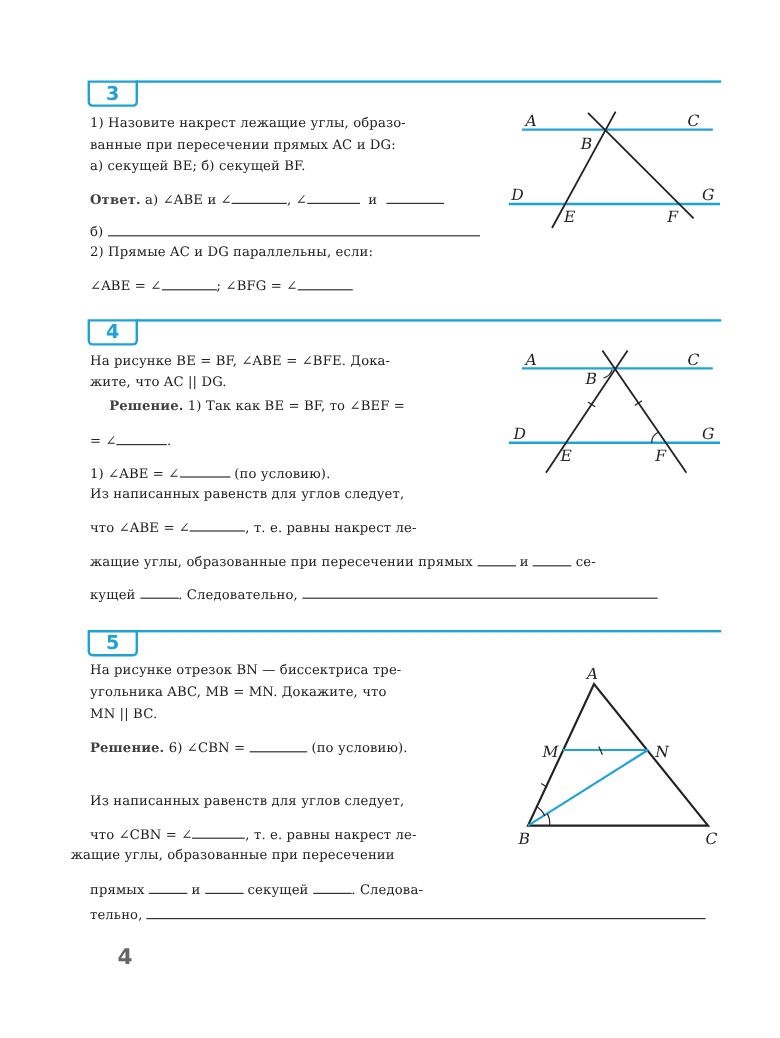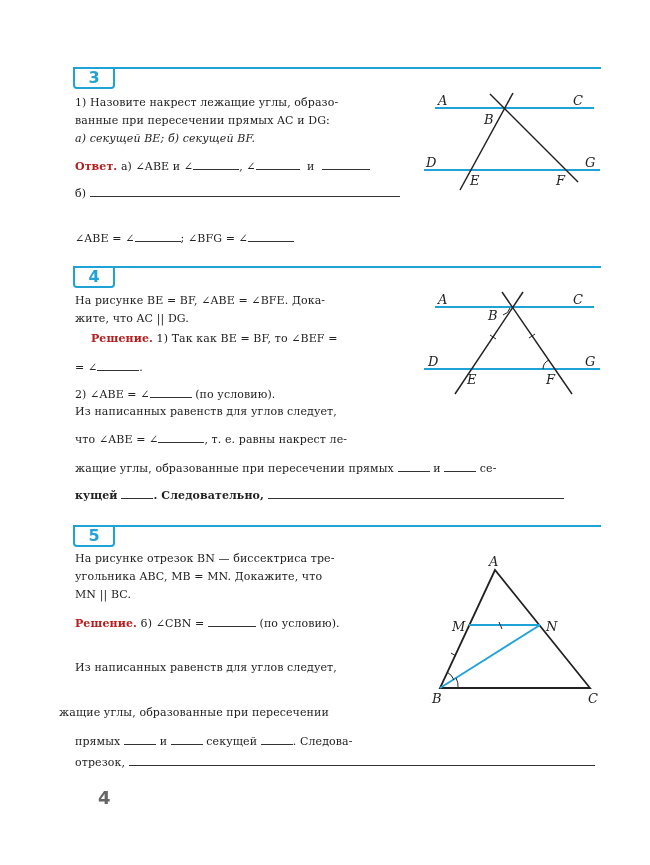--- a/index.html
+++ b/index.html
@@ -6,50 +6,51 @@
   body { width:650px; height:865px; position:relative; overflow:hidden;
          font-family:"DejaVu Serif","Liberation Serif",serif; color:#222; }
   .page { position:absolute; left:0; top:0; width:650px; height:865px; }
   .task-head { position:absolute; left:73px; height:22px; width:528px; }
   .task-head .bar { position:absolute; left:40px; right:0; top:0; height:2px; background:#1fa3d6; }
   .task-head .num { position:absolute; left:0; top:0; width:38px; height:18px;
        border:2px solid #1fa3d6; border-top:2px solid #1fa3d6; border-radius:0 0 4px 4px;
        color:#1fa3d6; font-family:"DejaVu Sans","Liberation Sans",sans-serif; font-weight:bold;
        font-size:16px; line-height:18px; text-align:center; }
   .txt { position:absolute; font-size:11px; line-height:16px; white-space:nowrap; letter-spacing:0.1px; }
-  .blue { color:#b91c1c; font-weight:bold; }
+  .blue { color:#404040; font-weight:bold; }
   .blank { display:inline-block; border-bottom:1px solid #333; height:12px; vertical-align:baseline; }
   .fig { position:absolute; }
   .fig text { font-family:"DejaVu Serif","Liberation Serif",serif; font-style:italic; font-size:13px; fill:#222; }
   .pnum { position:absolute; left:98px; top:787px; font-family:"DejaVu Sans","Liberation Sans",sans-serif;
           font-weight:bold; font-size:18px; color:#666; }
 </style>
 </head>
 <body>
 
 <div class="page">
 
   <div class="task-head" style="top:67px;">
     <div class="bar"></div>
     <div class="num">3</div>
   </div>
   <div class="txt" style="left:75px;top:95px;">1) Назовите накрест лежащие углы, образо-</div>
   <div class="txt" style="left:75px;top:113px;">ванные при пересечении прямых AC и DG:</div>
-  <div class="txt" style="left:75px;top:131px;font-style:italic;">а) секущей BE; б) секущей BF.</div>
+  <div class="txt" style="left:75px;top:131px;">а) секущей BE; б) секущей BF.</div>
 
   <div class="txt" style="left:75px;top:157px;">
     <span class="blue">Ответ.</span>
     <span>а) ∠ABE и ∠</span><span class="blank" style="width:46px"></span><span>,  ∠</span><span class="blank" style="width:44px"></span>
     &nbsp;<span>и</span>&nbsp;
     <span class="blank" style="width:48px"></span>
   </div>
   <div class="txt" style="left:75px;top:184px;">
     <span>б)</span>
     <span class="blank" style="width:310px"></span>
   </div>
+  <div class="txt" style="left:75px;top:202px;">2) Прямые AC и DG параллельны, если:</div>
   <div class="txt" style="left:75px;top:229px;">
     <span>∠ABE = ∠</span><span class="blank" style="width:46px"></span><span>; ∠BFG = ∠</span><span class="blank" style="width:46px"></span>
   </div>
 
   <svg class="fig" style="left:410px;top:80px;" width="200" height="120">
     <line x1="25" y1="28" x2="184" y2="28" stroke="#1fa3d6" stroke-width="2"></line>
     <line x1="14" y1="90" x2="190" y2="90" stroke="#1fa3d6" stroke-width="2"></line>
     <line x1="103" y1="13" x2="50" y2="110" stroke="#222" stroke-width="1.5"></line>
     <line x1="80" y1="14" x2="168" y2="102" stroke="#222" stroke-width="1.5"></line>
     <text x="28" y="25">A</text>
@@ -68,35 +69,35 @@
   <div class="txt" style="left:75px;top:293px;text-align:right;">На рисунке BE = BF, ∠ABE = ∠BFE. Дока-</div>
   <div class="txt" style="left:75px;top:311px;">жите, что AC || DG.</div>
   <div class="txt" style="left:91px;top:331px;">
     <span class="blue">Решение.</span>
     <span>1) Так как BE = BF, то ∠BEF =</span>
   </div>
   <div class="txt" style="left:75px;top:358px;">
     <span>= ∠</span><span class="blank" style="width:42px"></span><span>.</span>
   </div>
   <div class="txt" style="left:75px;top:385px;">
-    <span>2) ∠ABE = ∠</span><span class="blank" style="width:42px"></span>
+    <span>1) ∠ABE = ∠</span><span class="blank" style="width:42px"></span>
     <span>(по условию).</span>
   </div>
   <div class="txt" style="left:75px;top:404px;">Из написанных равенств для углов следует,</div>
   <div class="txt" style="left:75px;top:430px;">
     <span>что ∠ABE = ∠</span><span class="blank" style="width:46px"></span><span>, т. е. равны накрест ле-</span>
   </div>
   <div class="txt" style="left:75px;top:459px;">
     <span>жащие углы, образованные при пересечении прямых</span>
     <span class="blank" style="width:32px"></span>
     <span>и</span>
     <span class="blank" style="width:32px"></span>
     <span>се-</span>
   </div>
-  <div class="txt" style="left:75px;top:486px;font-weight:bold;">
+  <div class="txt" style="left:75px;top:486px;">
     <span>кущей</span>
     <span class="blank" style="width:32px"></span><span>. Следовательно,</span>
     <span class="blank" style="width:296px"></span>
   </div>
 
   <svg class="fig" style="left:410px;top:280px;" width="200" height="120">
     <line x1="25" y1="27" x2="184" y2="27" stroke="#1fa3d6" stroke-width="2"></line>
     <line x1="14" y1="89" x2="190" y2="89" stroke="#1fa3d6" stroke-width="2"></line>
     <line x1="113" y1="12" x2="45" y2="114" stroke="#222" stroke-width="1.5"></line>
     <line x1="92" y1="12" x2="162" y2="114" stroke="#222" stroke-width="1.5"></line>
@@ -120,31 +121,34 @@
   <div class="txt" style="left:75px;top:551px;">На рисунке отрезок BN — биссектриса тре-</div>
   <div class="txt" style="left:75px;top:569px;">угольника ABC, MB = MN. Докажите, что</div>
   <div class="txt" style="left:75px;top:587px;">MN || BC.</div>
   <div class="txt" style="left:75px;top:614px;">
     <span class="blue">Решение.</span>
     <span>6) ∠CBN =</span>
     <span class="blank" style="width:48px"></span>
     <span>(по условию).</span>
   </div>
   <div class="txt" style="left:75px;top:660px;">Из написанных равенств для углов следует,</div>
+  <div class="txt" style="left:75px;top:686px;">
+    <span>что ∠CBN = ∠</span><span class="blank" style="width:44px"></span><span>, т. е. равны накрест ле-</span>
+  </div>
   <div class="txt" style="left:59px;top:705px;">жащие углы, образованные при пересечении</div>
   <div class="txt" style="left:75px;top:732px;">
     <span>прямых</span>
     <span class="blank" style="width:32px"></span>
     <span>и</span>
     <span class="blank" style="width:32px"></span>
     <span>секущей</span>
     <span class="blank" style="width:32px"></span><span>. Следова-</span>
   </div>
   <div class="txt" style="left:75px;top:753px;">
-    <span>отрезок,</span>
+    <span>тельно,</span>
     <span class="blank" style="width:466px"></span>
   </div>
 
   <svg class="fig" style="left:420px;top:545px;" width="190" height="165">
     <polygon points="75,25 20,143 170,143" fill="none" stroke="#222" stroke-width="1.8"></polygon>
     <line x1="49" y1="80" x2="120" y2="80" stroke="#1fa3d6" stroke-width="1.8"></line>
     <line x1="20" y1="143" x2="120" y2="80" stroke="#1fa3d6" stroke-width="1.8"></line>
     <line x1="79" y1="77" x2="82" y2="84" stroke="#222" stroke-width="1"></line>
     <line x1="31" y1="108" x2="36" y2="111" stroke="#222" stroke-width="1"></line>
     <path d="M27,127 A16,16 0 0,1 34,135" fill="none" stroke="#222" stroke-width="1"></path>

